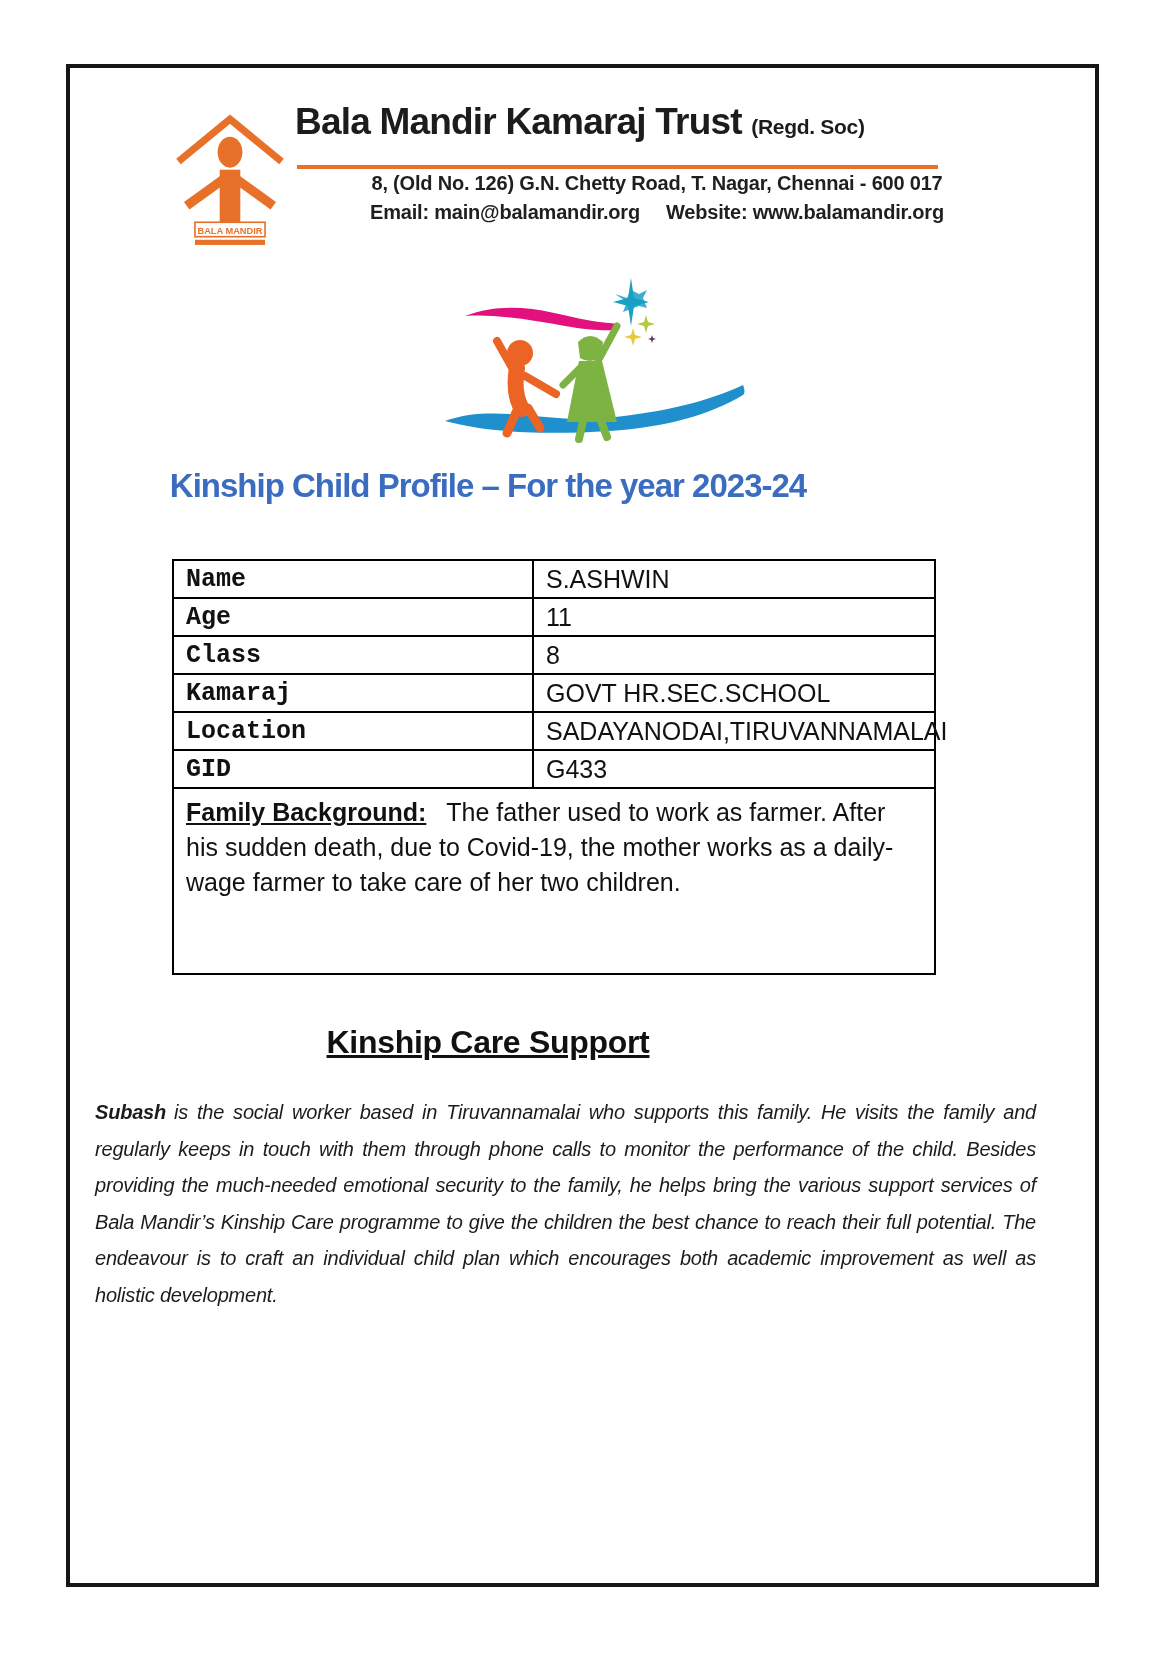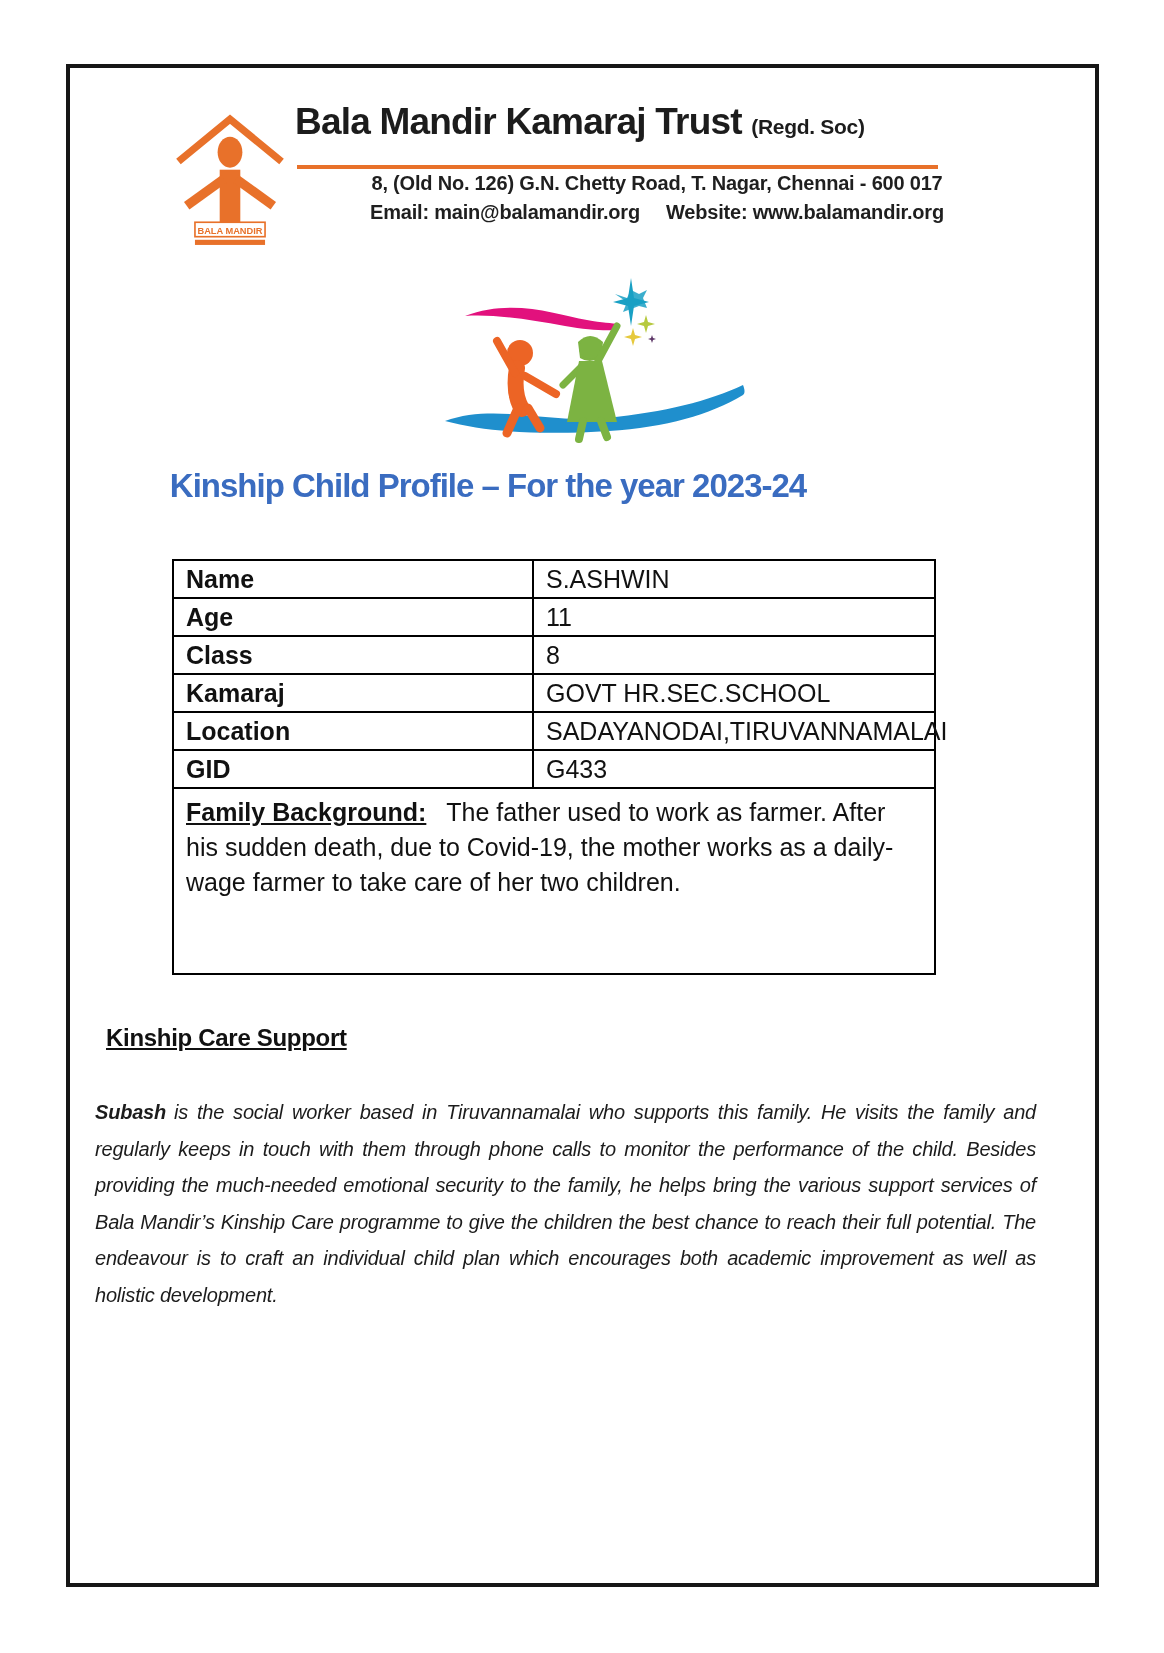--- a/index.html
+++ b/index.html
@@ -51,31 +51,31 @@
     left:102px; top:491px; width:764px;
     border-collapse:collapse; table-layout:fixed;
     font-size:25px;
   }
   .profile-table td {
     border:2.5px solid #000;
     height:38px; padding:0 12px;
     vertical-align:middle;
   }
   .profile-table col.c1 { width:360px; }
-  .profile-table td.lbl { font-weight:bold; }
+  .profile-table td.lbl { font-weight:bold;font-family:Liberation Mono, monospace; }
   .profile-table td.fb {
     height:186px; vertical-align:top;
     padding-top:6px; line-height:35px;
   }
   .fb-label { font-weight:bold; text-decoration:underline; margin-right:20px; }
 
   
   .section-heading {
     left:36px; top:956px; width:764px;
-    font-size:24px; font-weight:bold;
+    text-align:center; font-size:32px; font-weight:bold;
     text-decoration:underline; letter-spacing:-0.3px;
   }
 
   
   .support-par {
     left:25px; top:1026px; width:941px;
     font-style:italic; font-size:20px; line-height:36.5px;
     text-align:justify; color:#1c1c1c; letter-spacing:-0.2px;
   }
   .support-par .lead { font-weight:bold; margin-right:8px; }

